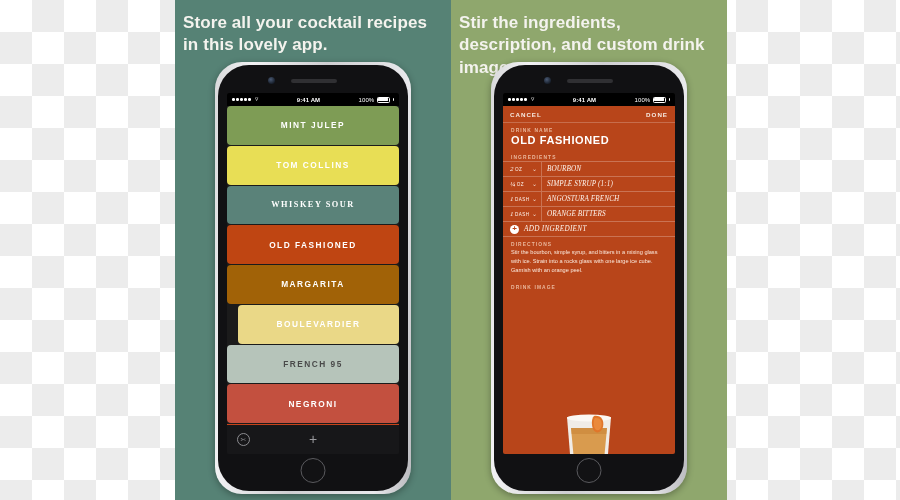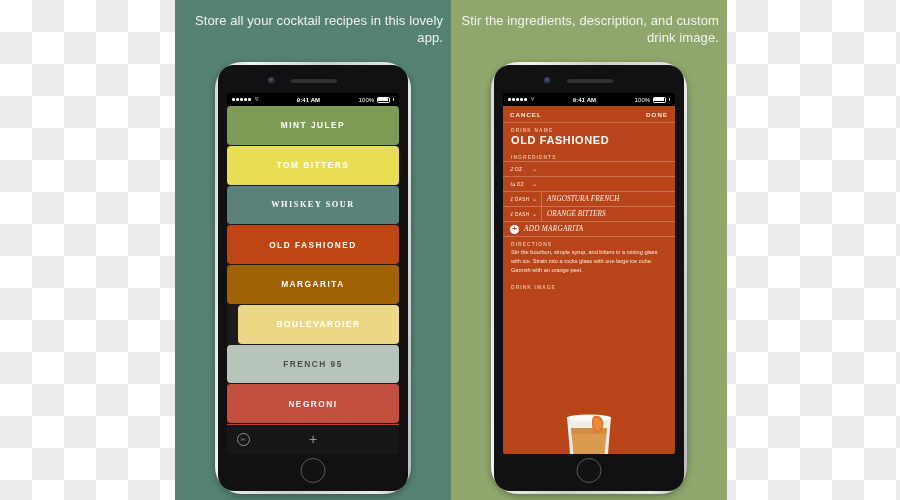--- a/index.html
+++ b/index.html
@@ -15,31 +15,31 @@
     overflow:hidden;
   }
   #stage { position:relative; width:900px; height:500px; }
 
   .panel { position:absolute; top:0; height:500px; overflow:hidden; }
   #panel-left  { left:175px; width:276px; background:#568275; }
   #panel-right { left:451px; width:276px; background:#8fa76d; }
 
   .headline {
     position:absolute; top:12px; left:8px; right:8px;
-    text-align:right; color:#f4f3ee;
-    font-size:13px; font-weight:normal; line-height:1.32;
+    text-align:left; color:#f4f3ee;
+    font-size:17px; font-weight:bold; line-height:1.32;
     letter-spacing:.1px;
   }
 
   
   .phone { position:absolute; left:50%; transform:translateX(-50%); top:62px;
            width:196px; height:432px; border-radius:27px;
            background:linear-gradient(95deg,#d8d8da 0%,#f2f2f4 16%,#cfcfd2 48%,#e9e9ec 84%,#b9b9bd 100%);
            padding:3px; box-shadow:0 2px 7px rgba(0,0,0,.32); }
-  .phone-body { width:100%; height:100%; border-radius:16px; background:#111113;
+  .phone-body { width:100%; height:100%; border-radius:31px; background:#111113;
                 padding:28px 9px 37px 9px; position:relative; }
   .speaker { position:absolute; top:14px; left:50%; transform:translateX(-22px);
              width:46px; height:4px; border-radius:2px; background:#303033; }
   .camera { position:absolute; top:12px; left:50%; transform:translateX(-45px);
             width:7px; height:7px; border-radius:50%;
             background:radial-gradient(circle at 40% 35%,#4a5a74 0%,#1b2330 65%,#0c1018 100%); }
   .home-btn { position:absolute; bottom:8px; left:50%; transform:translateX(-50%);
               width:25px; height:25px; border-radius:50%;
               border:1.3px solid #5a5a5e; background:#121214; }
   .screen { width:100%; height:100%; border-radius:2px; overflow:hidden;
@@ -141,21 +141,21 @@
             <span class="sb-mid">9:41 AM</span>
             <span class="sb-right">
               <span>100%</span>
               <span class="batt"></span>
               <span class="batt-tip"></span>
             </span>
           </div>
 
           <div class="list" id="recipe-list">
               <div class="list-row" style="background: rgb(126, 156, 85); color: rgb(255, 255, 255);">MINT JULEP</div>
-              <div class="list-row" style="background: rgb(232, 222, 85); color: rgb(255, 255, 255);">TOM BITTERS</div>
+              <div class="list-row" style="background: rgb(232, 222, 85); color: rgb(255, 255, 255);">TOM COLLINS</div>
               <div class="list-row" style="background: rgb(90, 130, 121); color: rgb(255, 255, 255); font-family: Liberation Serif, serif;">WHISKEY SOUR</div>
               <div class="list-row" style="background: rgb(191, 69, 18); color: rgb(255, 255, 255);">OLD FASHIONED</div>
               <div class="list-row" style="background: #a16207; color: rgb(255, 255, 255);">MARGARITA</div>
               <div class="list-row" style="background: rgb(234, 216, 135); color: rgb(255, 255, 255); margin-left: 11px;">BOULEVARDIER</div>
               <div class="list-row" style="background: rgb(182, 196, 186); color: rgb(74, 74, 74);">FRENCH 95</div>
               <div class="list-row" style="background: rgb(195, 80, 63); color: rgb(255, 255, 255);">NEGRONI</div>
             </div>
 
           <div class="toolbar">
             <span class="tb-shuffle">✂</span>
@@ -206,47 +206,49 @@
             <div class="drink-name">OLD FASHIONED</div>
 
             <div class="section-label">INGREDIENTS</div>
             <div class="ing-list" id="ingredient-list">
                 <div class="ing-row">
                   <div class="ing-qty">
                     <span>2</span>
                     <span class="ing-unit">OZ</span>
                     <span class="chev">⌄</span>
                   </div>
+                  <div class="ing-name">BOURBON</div>
                 </div>
                 <div class="ing-row">
                   <div class="ing-qty">
                     <span>¼</span>
                     <span class="ing-unit">OZ</span>
                     <span class="chev">⌄</span>
                   </div>
+                  <div class="ing-name">SIMPLE SYRUP (1:1)</div>
                 </div>
                 <div class="ing-row">
                   <div class="ing-qty">
                     <span>1</span>
                     <span class="ing-unit">DASH</span>
                     <span class="chev">⌄</span>
                   </div>
                   <div class="ing-name">ANGOSTURA FRENCH</div>
                 </div>
                 <div class="ing-row">
                   <div class="ing-qty">
                     <span>1</span>
                     <span class="ing-unit">DASH</span>
                     <span class="chev">⌄</span>
                   </div>
                   <div class="ing-name">ORANGE BITTERS</div>
                 </div>
                 <div class="add-row">
                   <span class="plus-circle">+</span>
-                  <span class="add-label">ADD MARGARITA</span>
+                  <span class="add-label">ADD INGREDIENT</span>
                 </div>
               </div>
 
             <div class="section-label">DIRECTIONS</div>
             <div class="directions">Stir the bourbon, simple syrup, and bitters in a mixing glass with ice. Strain into a rocks glass with one large ice cube. Garnish with an orange peel.</div>
 
             <div class="section-label">DRINK IMAGE</div>
             <div class="drink-img-wrap">
               <svg class="glass" width="62" height="40" viewBox="0 0 62 40">
                 <path d="M9 3 L53 3 L50 40 L12 40 Z" fill="#f0ece6"></path>

